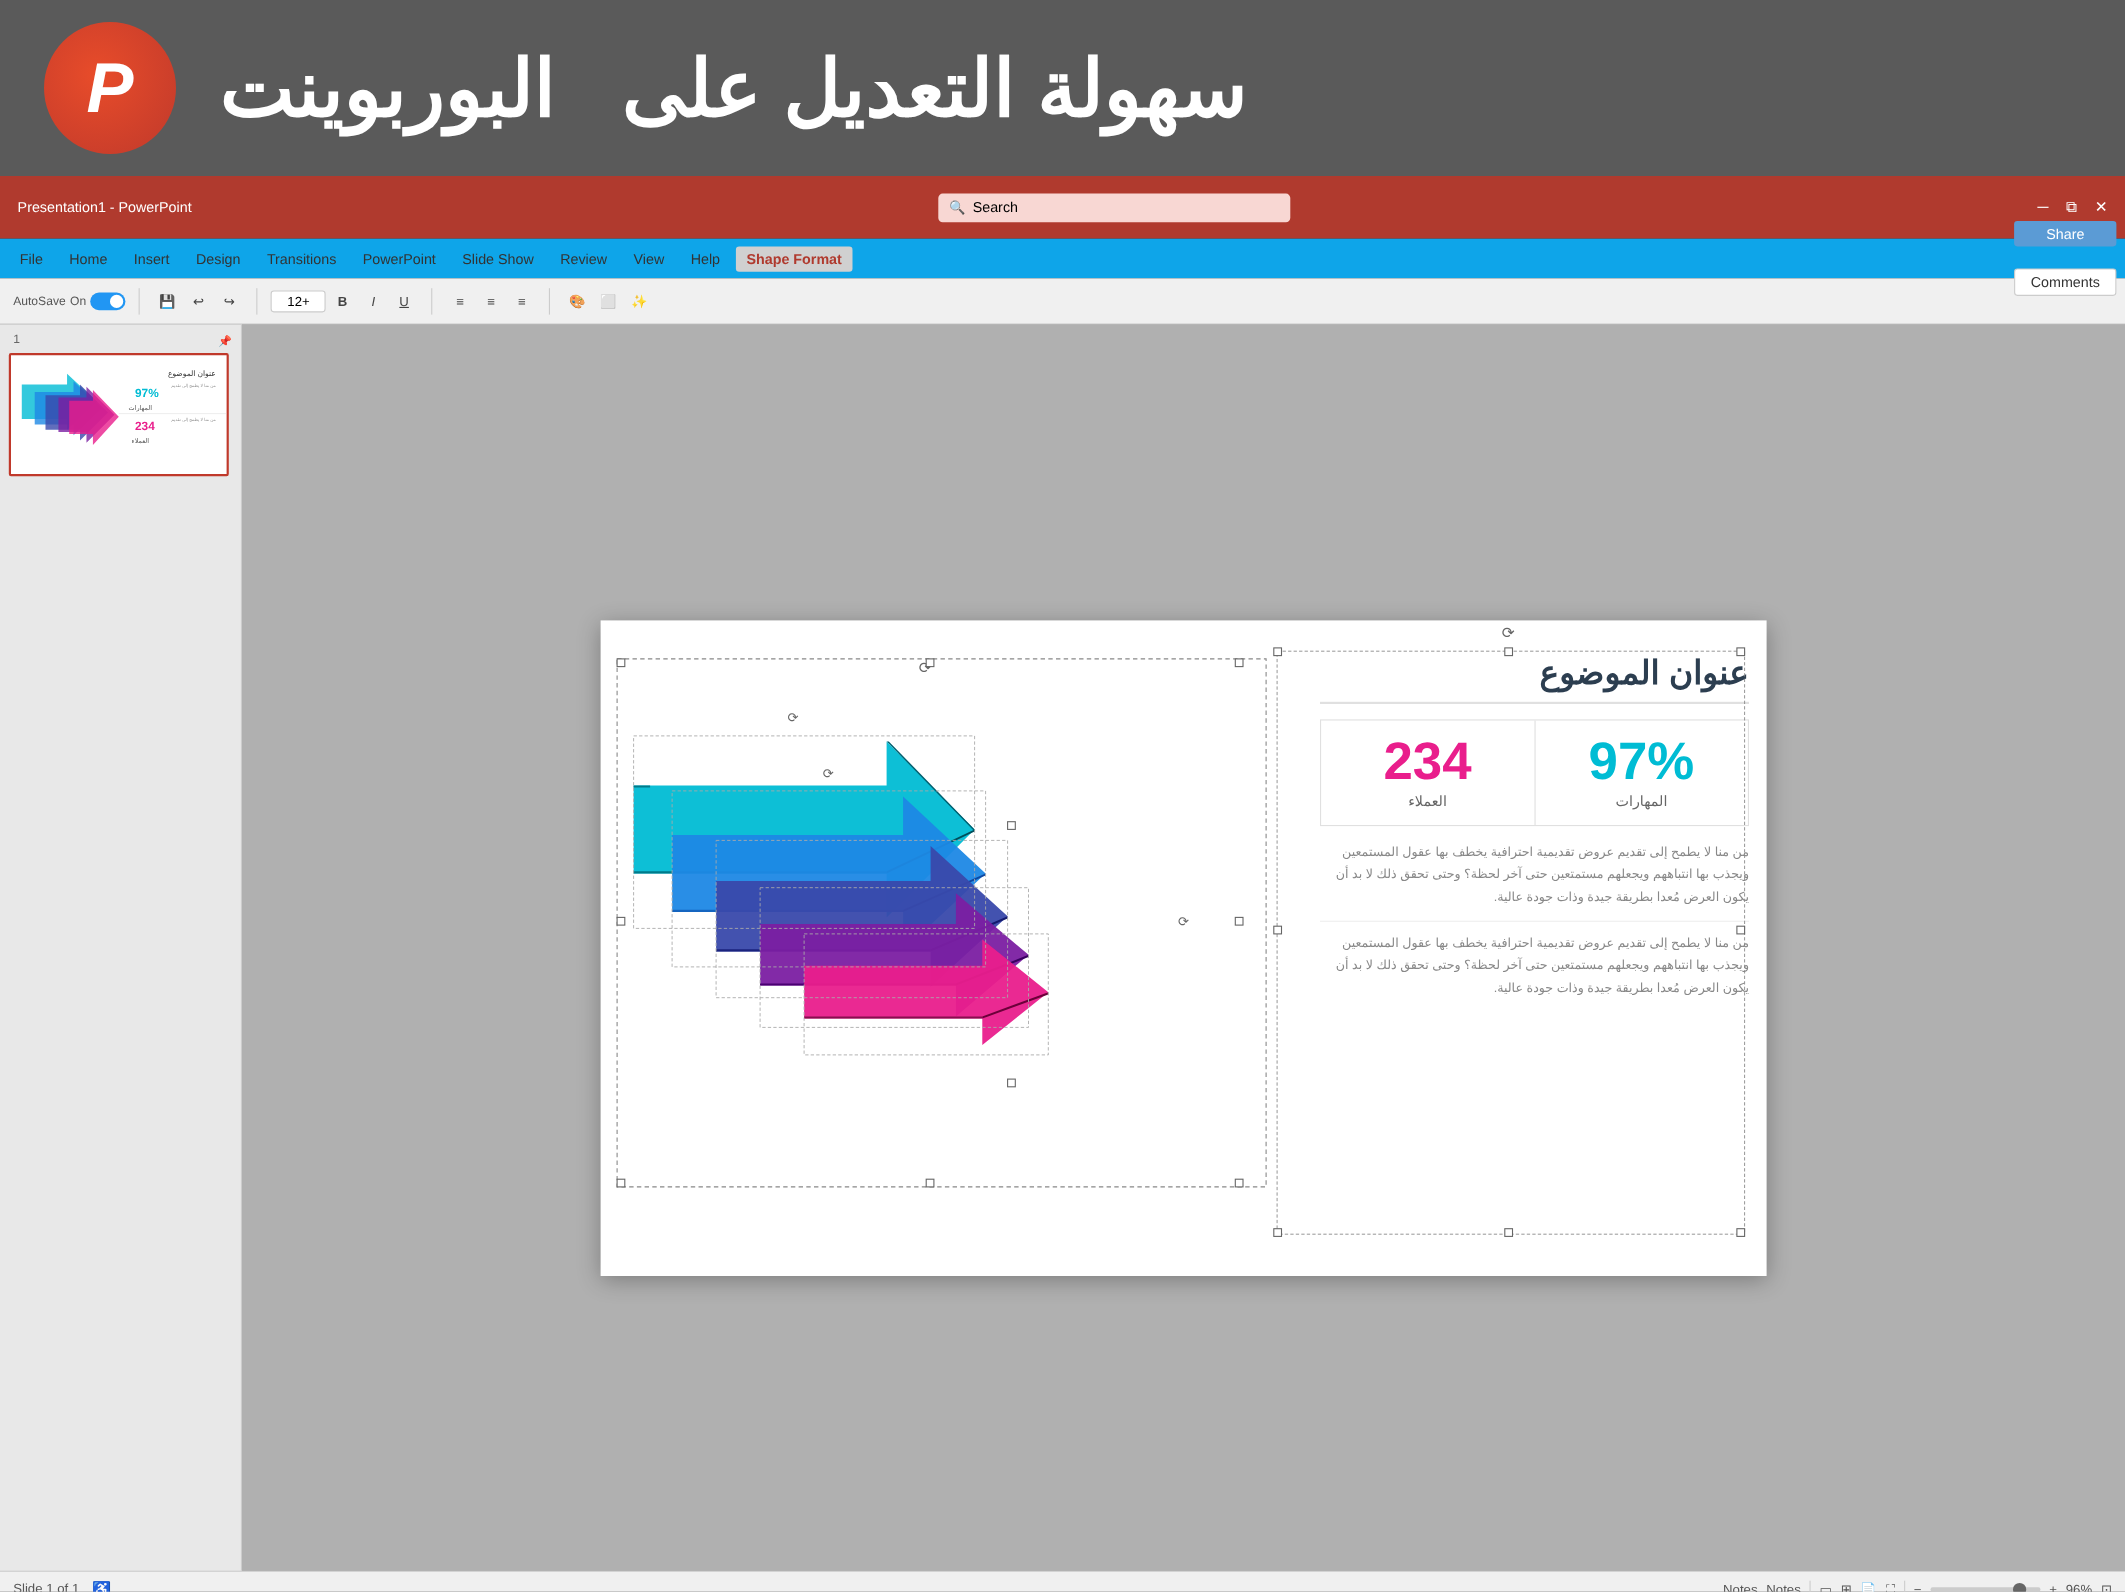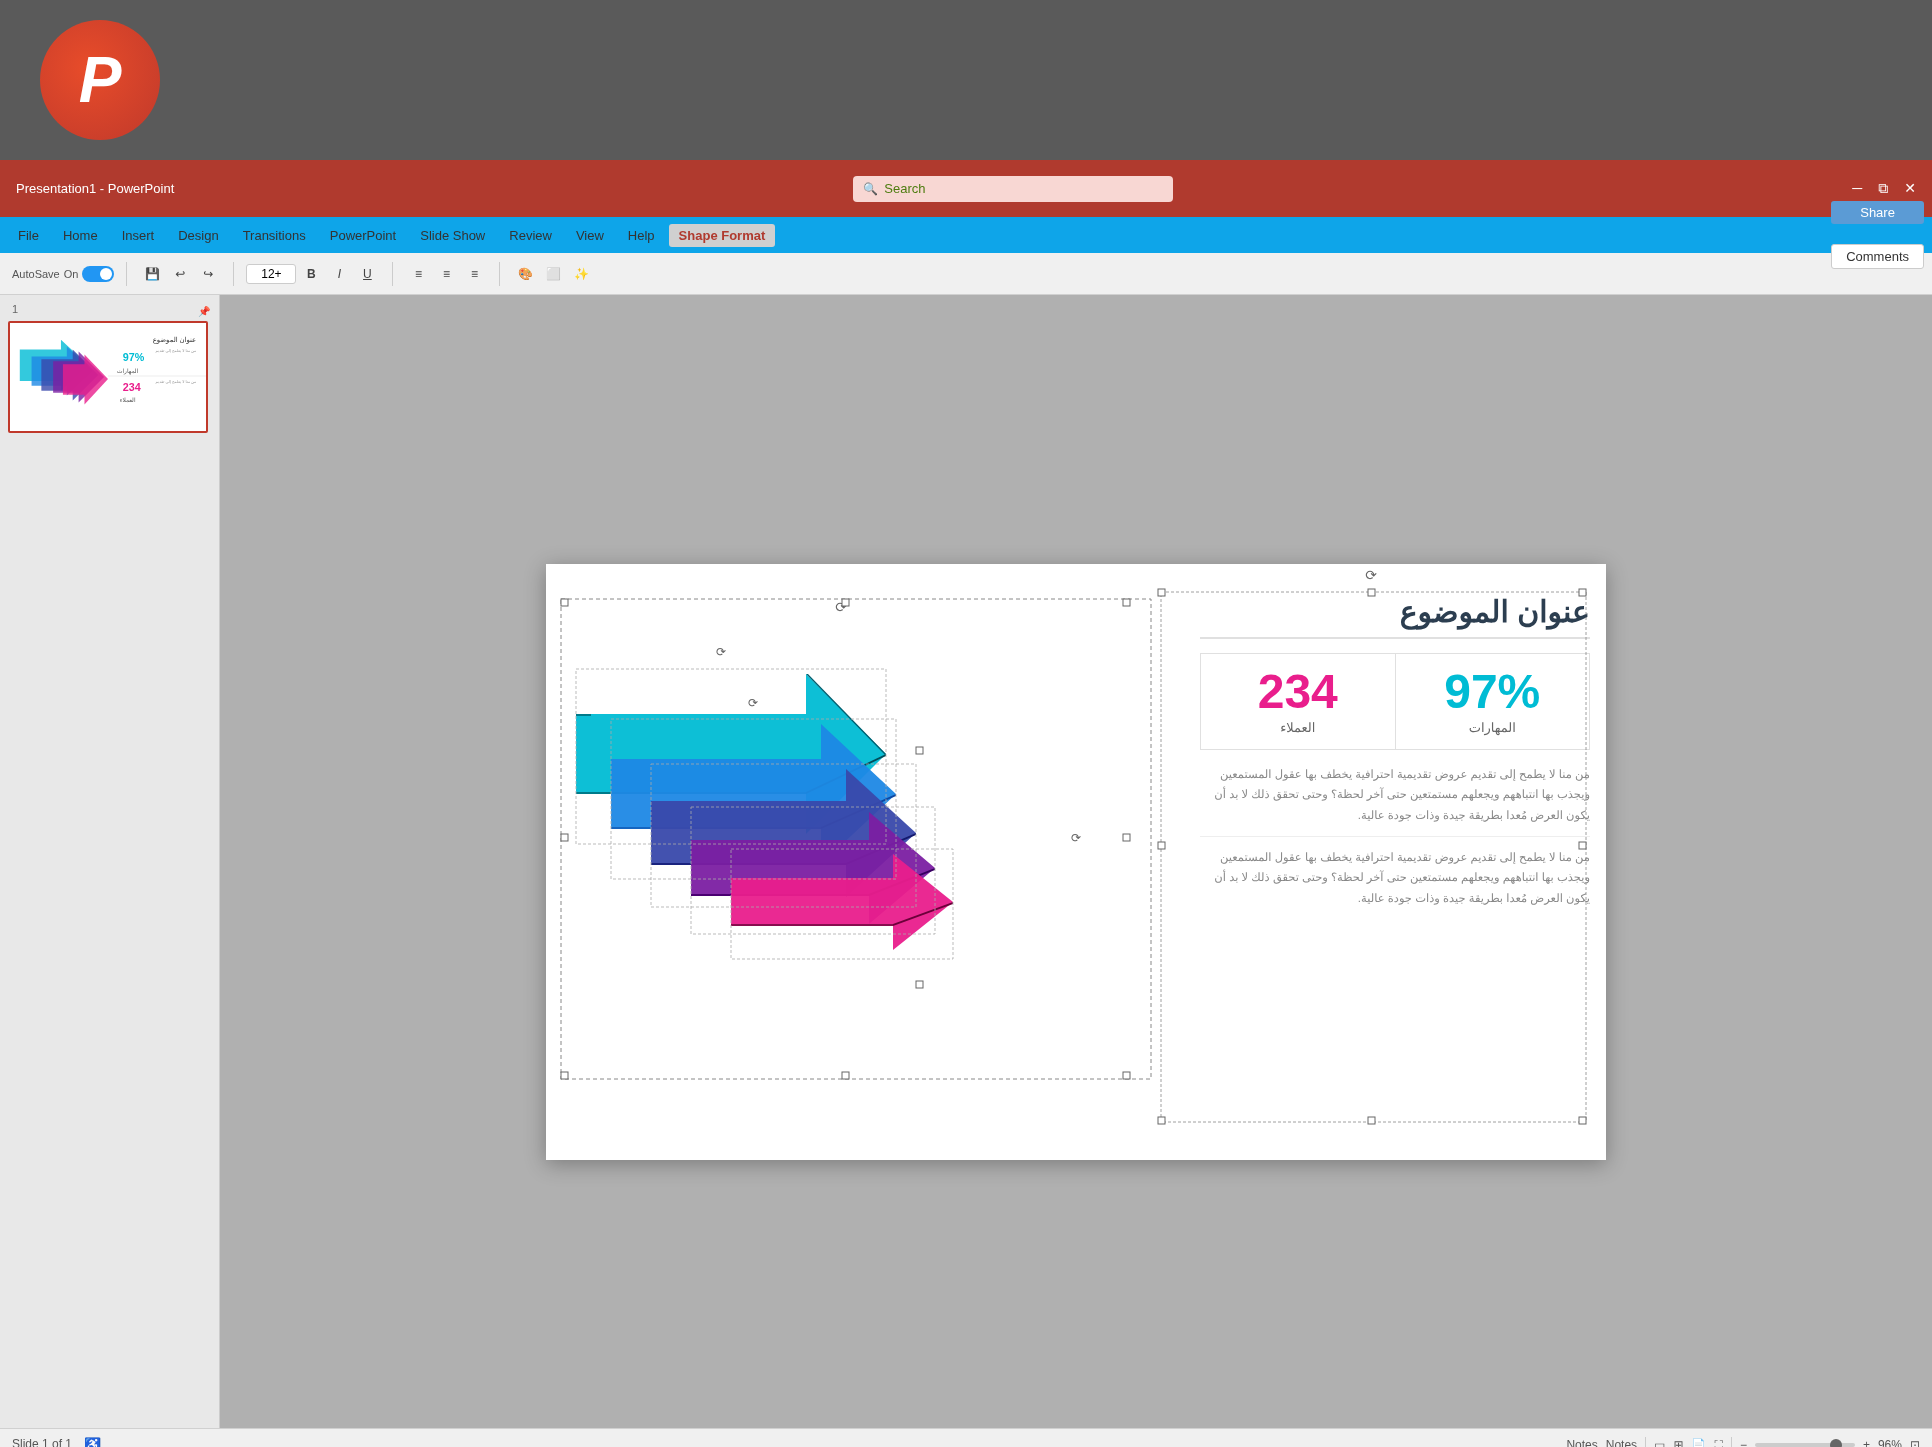--- a/index.html
+++ b/index.html
@@ -32,21 +32,21 @@
     }
     .title-bar-left { color: white; font-size: 13px; }
     .title-bar-center {
       flex: 1; display: flex; justify-content: center;
     }
     .search-box {
       background: #f8d7d3; border-radius: 4px; height: 26px;
       width: 320px; display: flex; align-items: center; padding: 0 10px; gap: 6px;
     }
     .search-icon { color: #a04030; font-size: 12px; }
-    .search-text { font-size: 13px; color: #4d7c0f; }
+    .search-text { font-size: 13px; color: #000000; }
     .title-bar-right { display: flex; gap: 16px; }
     .title-bar-btn { color: white; font-size: 14px; cursor: pointer; }
 
     
     .menu-bar {
       width: 100%; height: 36px;
       background: #0ea5e9;
       display: flex; align-items: center; padding: 0 8px; gap: 4px;
     }
     .menu-item {
@@ -150,20 +150,25 @@
       width: 12px; height: 12px; background: #666; border-radius: 50%;
       position: absolute; top: -4px; left: 75%;
     }
   </style>
 </head>
 <body>
 
 <div class="header-banner">
   <div class="ppt-logo">
     <span>P</span>
+  </div>
+  <div class="header-title">
+    <span>سهولة التعديل على</span>
+    &nbsp;
+    <span>البوربوينت</span>
   </div>
 </div>
 
 <div class="title-bar">
   <div class="title-bar-left">Presentation1  -  PowerPoint</div>
   <div class="title-bar-center">
     <div class="search-box">
       <span class="search-icon">🔍</span>
       <span class="search-text">Search</span>
     </div>

